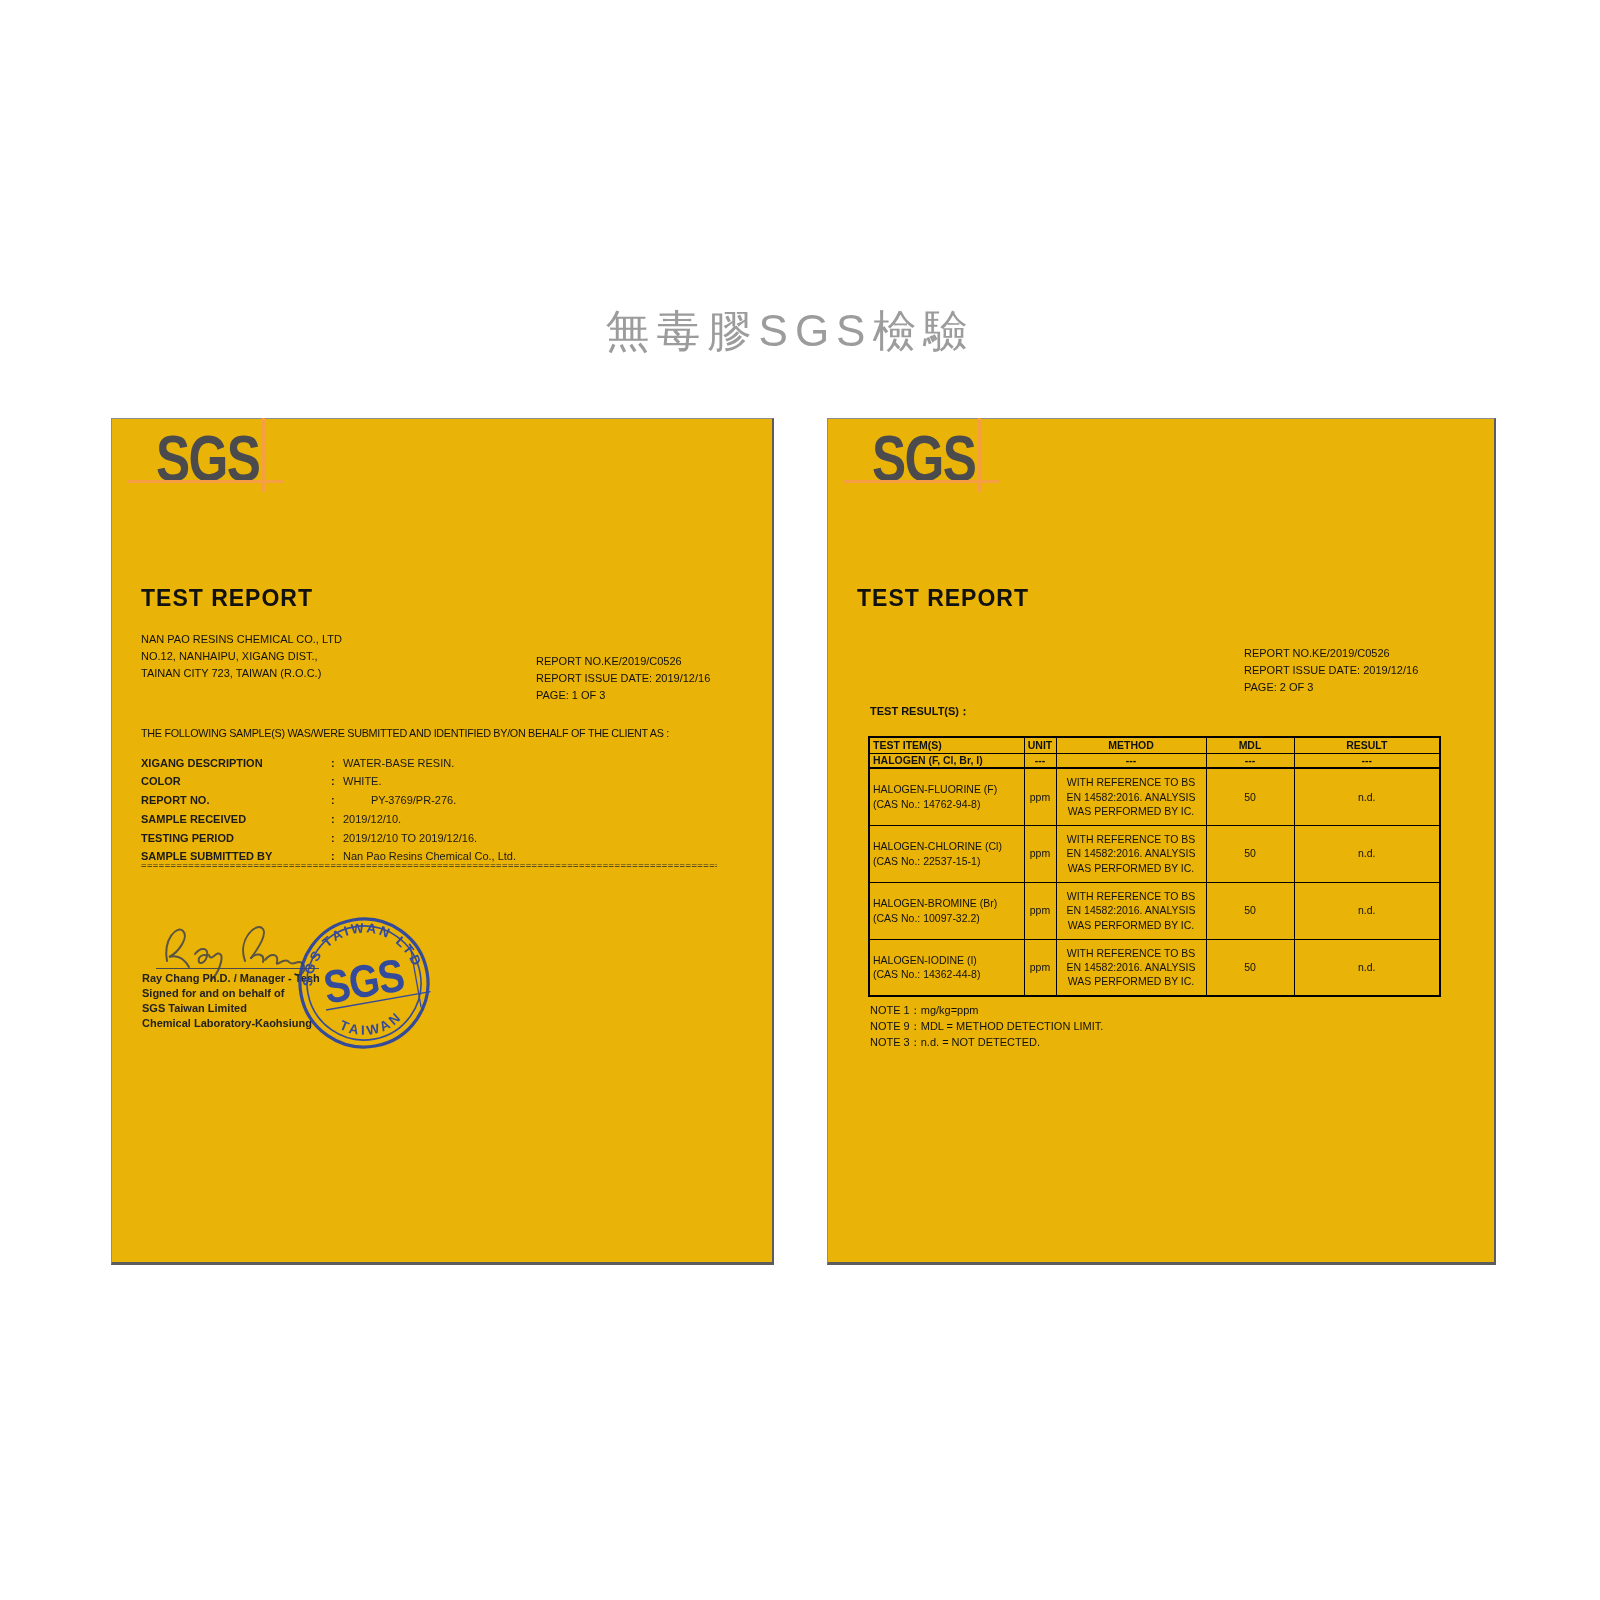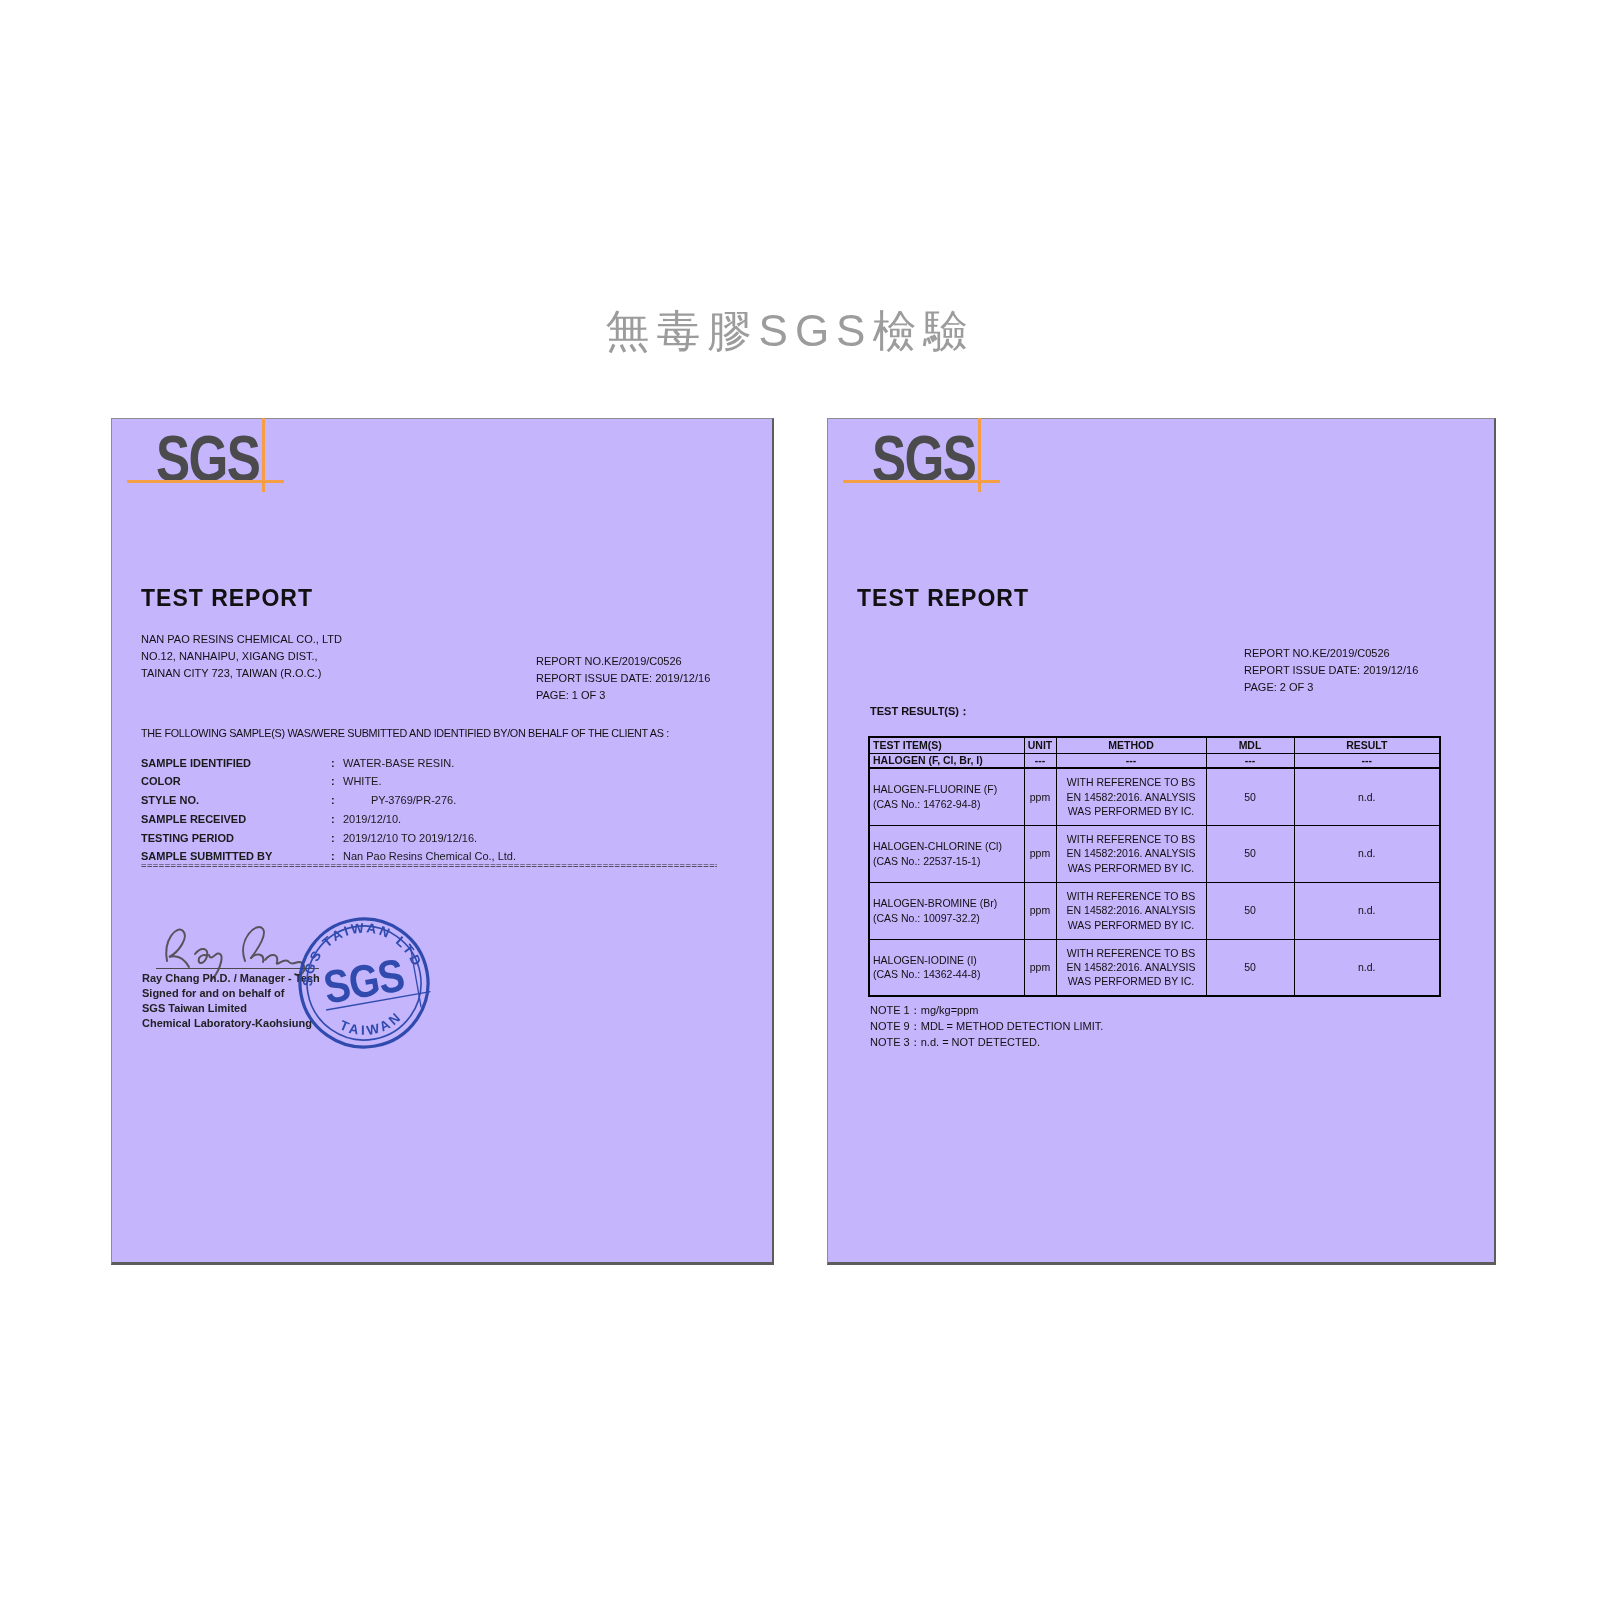--- a/index.html
+++ b/index.html
@@ -7,21 +7,21 @@
   .stage {
     position:relative; width:1424px; height:1600px; background:#ffffff;
     font-family:"Liberation Sans", sans-serif; color:#1a1a1a;border-radius:29px;
   }
   .page-title {
     position:absolute; left:390px; top:302px; width:800px;
     text-align:center; font-size:44px; font-weight:400; color:#9c9c9c;
     letter-spacing:7px; white-space:nowrap;
   }
   .doc {
-    position:absolute; top:418px; width:663px; height:847px; background:#c4b5fd;
+    position:absolute; top:418px; width:663px; height:847px; background:#eab308;
     border:1px solid #8d8d8d; border-right:2px solid #5c5c5c; border-bottom:3px solid #5c5c5c;
   }
   .doc-left  { left:111px; }
   .doc-right { left:827px; width:669px; }
 
   
   .logo-text {
     position:absolute; left:44px; top:8px; font-size:64px; font-weight:bold;
     color:#4b4b4d; letter-spacing:-2px; line-height:1;
     transform:scaleX(0.80); transform-origin:left top;
@@ -88,31 +88,31 @@
     <div class="txt" style="left:29px; top:231px;">NO.12, NANHAIPU, XIGANG DIST.,</div>
     <div class="txt" style="left:29px; top:248px;">TAINAN CITY 723, TAIWAN (R.O.C.)</div>
 
     <div class="txt" style="left:424px; top:236px;">REPORT NO.KE/2019/C0526</div>
     <div class="txt" style="left:424px; top:253px;">REPORT ISSUE DATE: 2019/12/16</div>
     <div class="txt" style="left:424px; top:270px;">PAGE: 1 OF 3</div>
 
     <div class="txt" style="left:29px; top:308px; font-size:10.8px; letter-spacing:-0.3px;">THE FOLLOWING SAMPLE(S) WAS/WERE SUBMITTED AND IDENTIFIED BY/ON BEHALF OF THE CLIENT AS :</div>
 
     <div>
-      <span class="field-label" style="top:338px;">SAMPLE IDENTIFIED</span>
+      <span class="field-label" style="top:338px;">XIGANG DESCRIPTION</span>
       <span class="field-colon" style="top:338px;">:</span>
       <span class="field-value" style="top:338px;">WATER-BASE RESIN.</span>
     </div>
     <div>
       <span class="field-label" style="top:356px;">COLOR</span>
       <span class="field-colon" style="top:356px;">:</span>
       <span class="field-value" style="top:356px;">WHITE.</span>
     </div>
     <div>
-      <span class="field-label" style="top:375px;">STYLE NO.</span>
+      <span class="field-label" style="top:375px;">REPORT NO.</span>
       <span class="field-colon" style="top:375px;">:</span>
       <span class="field-value" style="top:375px;padding-left:28px;">PY-3769/PR-276.</span>
     </div>
     <div>
       <span class="field-label" style="top:394px;">SAMPLE RECEIVED</span>
       <span class="field-colon" style="top:394px;">:</span>
       <span class="field-value" style="top:394px;">2019/12/10.</span>
     </div>
     <div>
       <span class="field-label" style="top:413px;">TESTING PERIOD</span>

